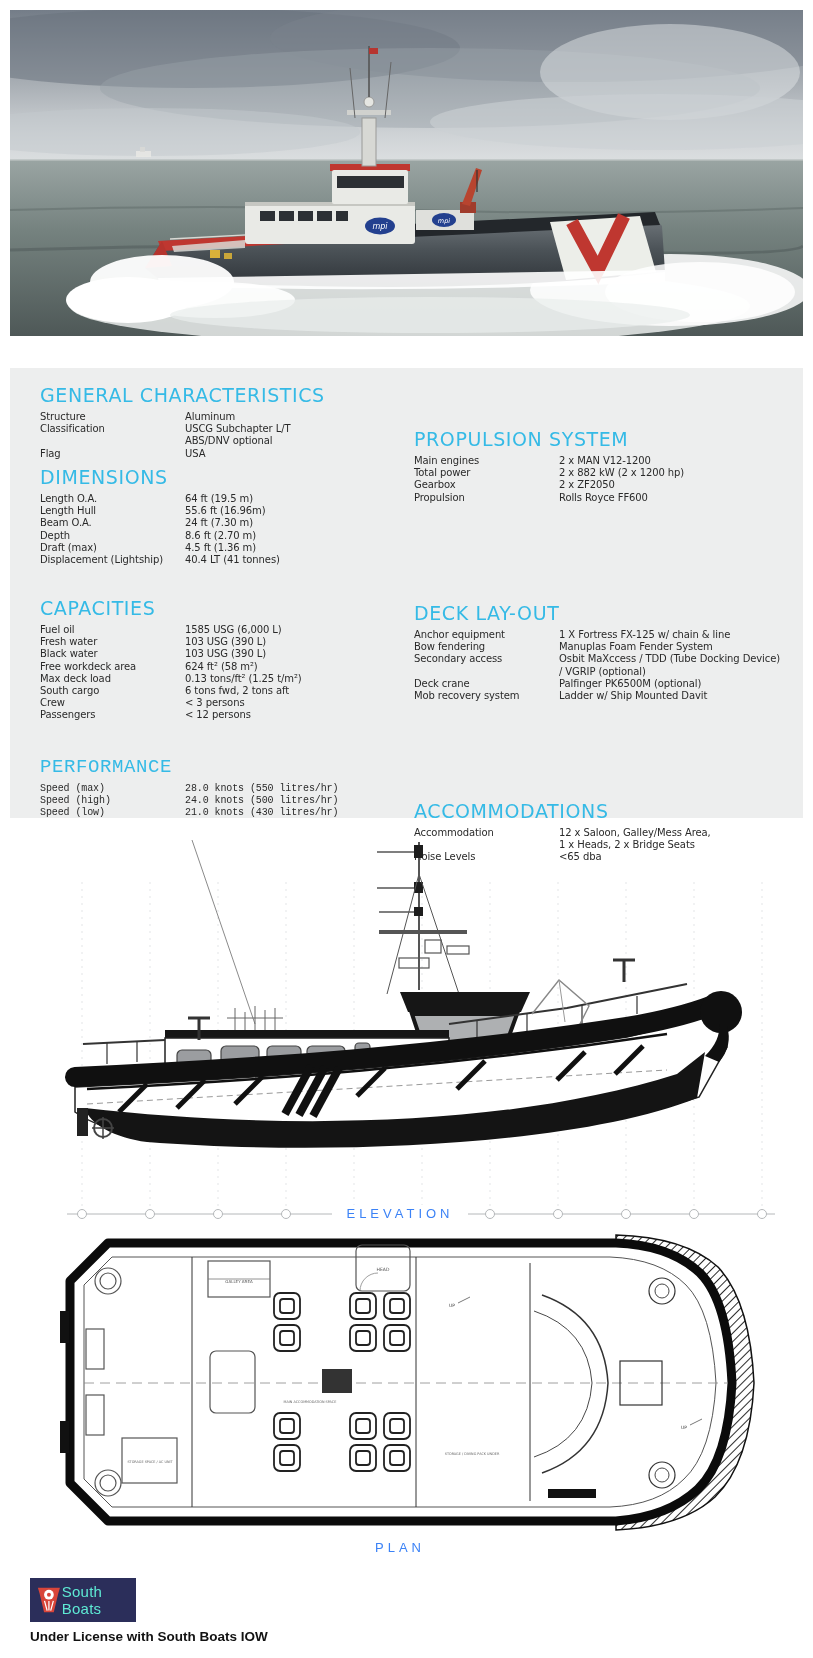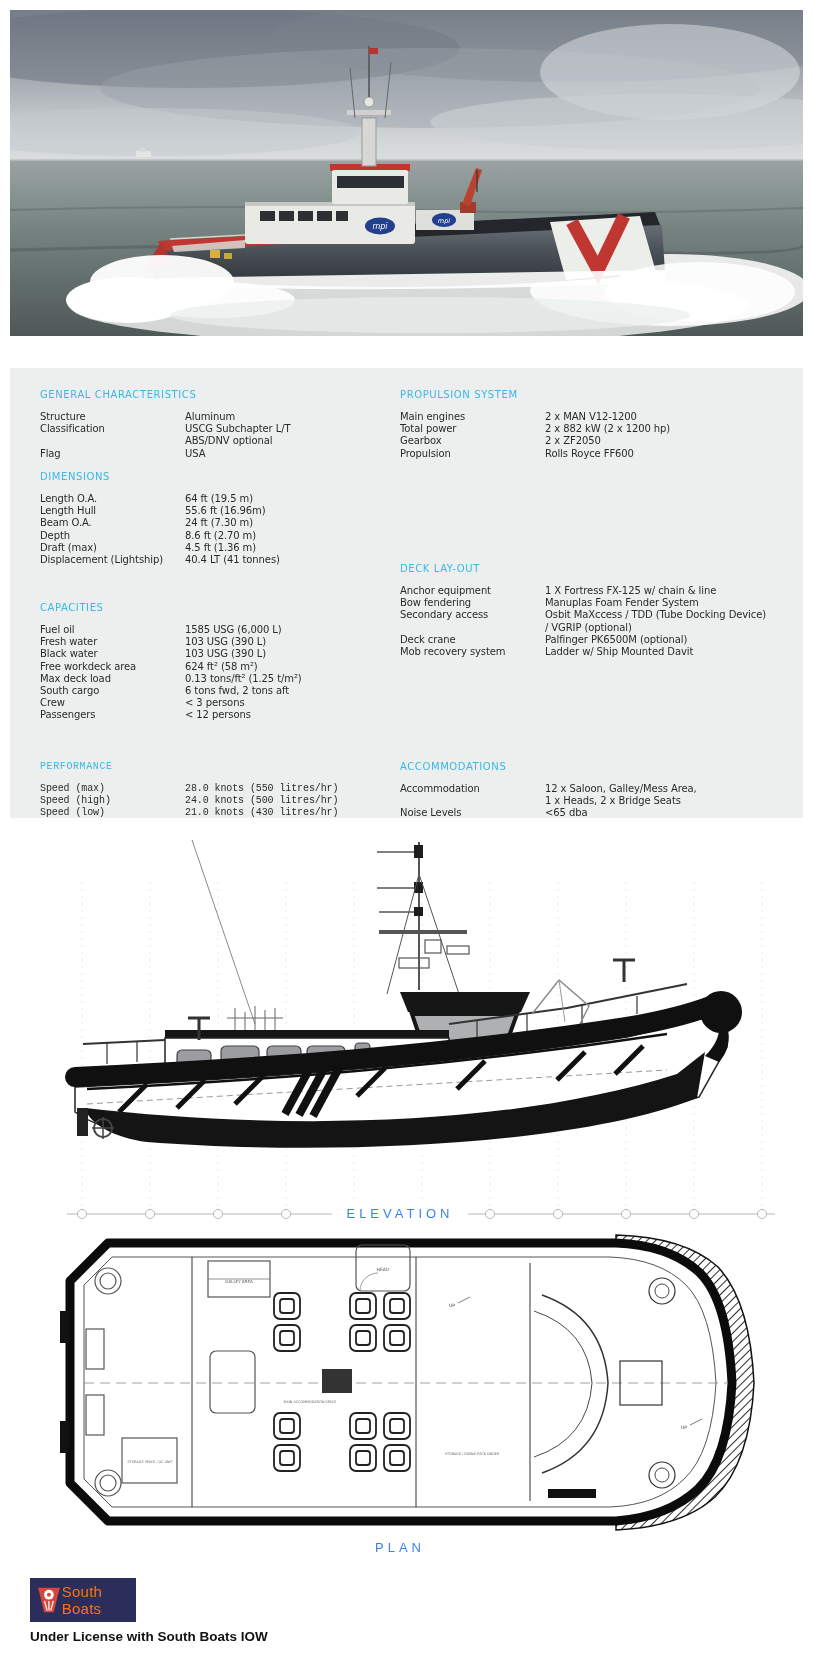--- a/index.html
+++ b/index.html
@@ -11,45 +11,45 @@
   body{
     width:813px;height:1658px;position:relative;overflow:hidden;
     font-family:"DejaVu Sans",sans-serif;color:var(--body-text);
   }
   
   .photo{position:absolute;left:10px;top:10px;width:793px;height:326px;}
   
   .panel{position:absolute;left:10px;top:368px;width:793px;height:450px;background:var(--panel-bg);}
   .col{position:absolute;top:0;height:100%;}
   #col-left{left:30px;width:360px;}
-  #col-right{left:390px;width:380px;}
+  #col-right{left:404px;width:380px;margin-top:44px;}
   .sec{position:absolute;left:0;width:100%;}
   .sec-title{
-    font-size:10px;font-weight:400;color:var(--accent);
+    font-size:19px;font-weight:400;color:var(--accent);
     letter-spacing:.6px;line-height:14px;margin-bottom:9px;white-space:nowrap;
   }
   .srow{display:flex;line-height:12.2px;font-size:10px;letter-spacing:-.1px;white-space:nowrap;}
   .srow .lbl{flex:0 0 145px;}
   .srow .val{flex:1;}
   
   .elevation{position:absolute;left:27px;top:812px;width:760px;height:415px;}
   .plan{position:absolute;left:60px;top:1233px;width:700px;height:300px;}
   .caption-wrap{position:absolute;left:10px;width:780px;text-align:center;z-index:5;}
   .caption{
     display:inline-block;background:#fff;padding:0 14px;
     font-family:"Liberation Sans",sans-serif;font-size:13px;
     letter-spacing:4px;color:#3b82f6;line-height:18px;
   }
   
   .logo{
     position:absolute;left:30px;top:1578px;width:106px;height:44px;
     background:var(--logo-bg);display:flex;align-items:center;padding-left:7px;
   }
   .logo-text{
-    color:#f97316;font-family:"Liberation Sans",sans-serif;font-size:15px;
+    color:#5eead4;font-family:"Liberation Sans",sans-serif;font-size:15px;
     letter-spacing:.2px;margin-left:1px;
   }
   .license{
     position:absolute;left:30px;top:1629px;
     font-family:"Liberation Sans",sans-serif;font-weight:600;font-size:13.5px;color:#121212;
   }
 </style>
 </head>
 <body>
 

